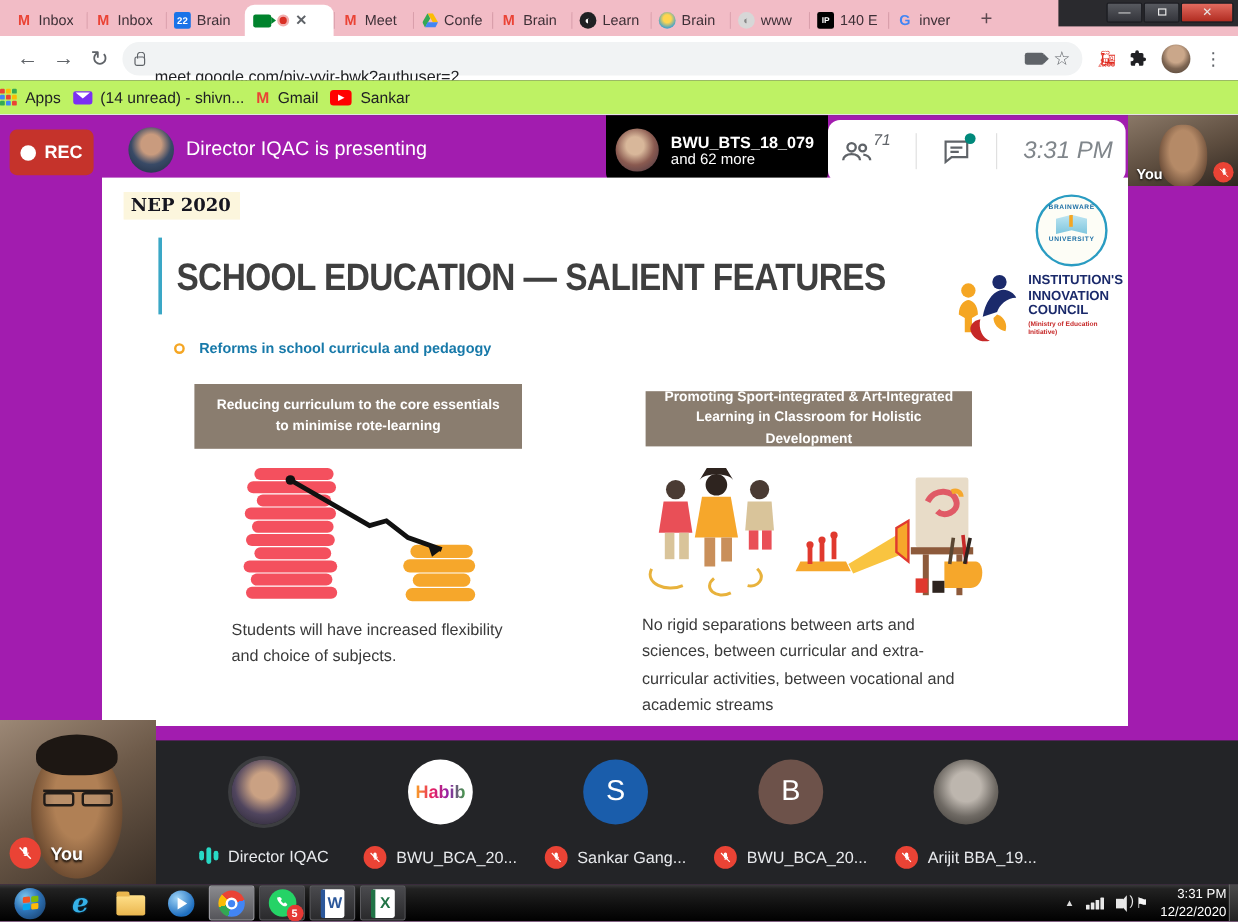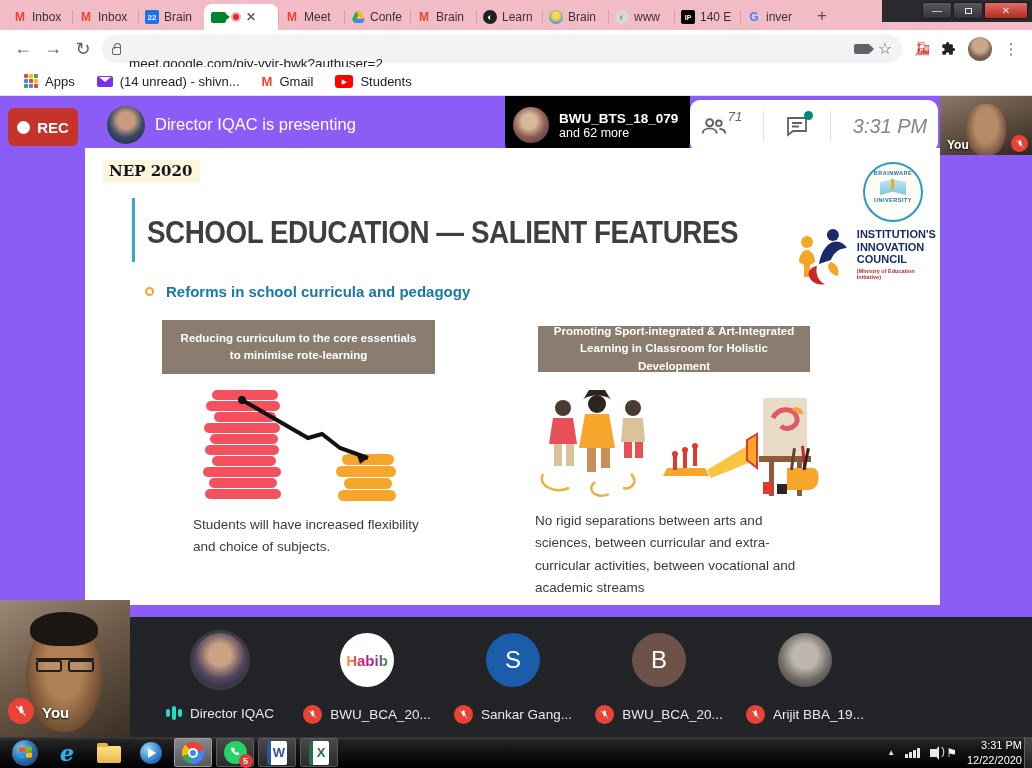--- a/index.html
+++ b/index.html
@@ -41,31 +41,31 @@
   .url { font-size:13.5px; color:#202124; flex:1;margin-top:29px; }
   .cam-ic { width:16px; height:10px; background:#5f6368; border-radius:2px; position:relative; }
   .cam-ic::after { content:""; position:absolute; right:-4px; top:1px; border-left:4px solid #5f6368; border-top:4px solid transparent; border-bottom:4px solid transparent; }
   .star { color:#5f6368; font-size:16px; }
   .ext-train { color:#e02b20; font-size:13px; margin-left:12px; }
   .ext-puzzle { color:#202124; font-size:14px; margin-left:10px; }
   .nav-avatar { width:24px; height:24px; border-radius:50%; margin-left:12px; background:radial-gradient(circle at 50% 35%, #caa78a 35%, #7d6552 60%, #4f4238 100%); }
   .menu-dots { color:#5f6368; font-size:15px; margin-left:12px; letter-spacing:0; }
 
   
-  .bookmarksbar { position:absolute; top:67px; left:0; width:1032px; height:29px; background:#ffffff; border-bottom:1px solid #e3e3e3; display:flex; align-items:center; gap:22px; padding:0 24px; font-size:13px; color:#202124; }
+  .bookmarksbar { position:absolute; top:67px; left:0; width:1032px; height:29px; background:#bef264; border-bottom:1px solid #e3e3e3; display:flex; align-items:center; gap:10px; padding:0 0; font-size:13px; color:#202124; }
   .bm { display:flex; align-items:center; gap:7px; }
   .apps-grid { display:grid; grid-template-columns:repeat(3,4px); grid-gap:1px; }
   .apps-grid i { width:4px; height:4px; border-radius:1px; }
   .envelope { width:16px; height:11px; background:#7b2ff2; border-radius:2px; position:relative; }
   .envelope::after { content:""; position:absolute; left:2px; top:1px; border-left:6px solid transparent; border-right:6px solid transparent; border-top:5px solid #fff; }
   .gm-m { color:#ea4335; font-weight:bold; font-size:13px; }
   .yt { width:18px; height:13px; background:#f00; border-radius:3px; color:#fff; font-size:7px; text-align:center; line-height:13px; }
 
   
-  .meet { position:absolute; top:96px; left:0; width:1032px; height:641px; background:#8b5cf6; }
+  .meet { position:absolute; top:96px; left:0; width:1032px; height:641px; background:#a21caf; }
   .rec-btn { position:absolute; left:8px; top:12px; width:70px; height:38px; background:#c5332b; border-radius:6px; display:flex; align-items:center; justify-content:center; gap:7px; color:#fff; font-weight:bold; font-size:15px; }
   .rec-btn .dot { width:13px; height:13px; background:#fff; border-radius:50%; }
   .presenter-avatar { position:absolute; left:107px; top:10px; width:38px; height:38px; border-radius:50%; background:radial-gradient(circle at 50% 38%, #c99b7e 28%, #394a66 55%, #1d2a3f 100%); }
   .presenting-text { position:absolute; left:155px; top:19px; color:#fff; font-size:16.5px; }
   .pinned-pill { position:absolute; left:505px; top:0; width:185px; height:58px; background:#000; border-radius:0 0 10px 10px; display:flex; align-items:center; gap:10px; padding:0 8px; }
   .pinned-avatar { width:36px; height:36px; border-radius:50%; background:radial-gradient(circle at 45% 40%, #d8b79a 25%, #8a5a50 55%, #3c3040 100%); }
   .pinned-l1 { color:#fff; font-size:13.5px; font-weight:bold; }
   .pinned-l2 { color:#fff; font-size:12.5px; }
   .controls-pill { position:absolute; left:690px; top:4px; width:248px; height:52px; background:#fff; border-radius:10px; display:flex; align-items:center; justify-content:space-around;font-style:italic; }
   .cp-sep { width:1px; height:30px; background:#e0e0e0; }
@@ -90,21 +90,21 @@
   .uni-logo .arc-top { font-size:5.5px; font-weight:bold; color:#1d6fa5; margin-top:6px; letter-spacing:0.5px; }
   .uni-book { width:26px; height:16px; margin:3px auto 2px; background:linear-gradient(#bfe6f2,#7fc6de); clip-path:polygon(0 20%,50% 0,100% 20%,100% 100%,50% 80%,0 100%); position:relative; }
   .uni-book::after { content:""; position:absolute; left:11px; top:-4px; width:3px; height:14px; background:#f5a623; }
   .uni-logo .arc-bottom { font-size:5.5px; font-weight:bold; color:#1d6fa5; letter-spacing:0.5px; }
   .iic-logo { position:absolute; left:712px; top:80px; display:flex; gap:8px; }
   .iic-text { line-height:1.15; }
   .iic-line { font-size:11px; font-weight:bold; color:#1b2a6b; }
   .iic-sub { font-size:5.5px; font-weight:bold; color:#c62828; margin-top:2px; }
   .subtitle-row { position:absolute; left:60px; top:135px; display:flex; align-items:center; gap:12px; }
   .bullet-ring { width:9px; height:9px; border:2.5px solid #f5a623; border-radius:50%; }
-  .subtitle-text { font-size:15px; font-weight:bold; color:#1779a9; }
+  .subtitle-text { font-size:12px; font-weight:bold; color:#1779a9; }
   .taupe-box { position:absolute; background:#8a7d6f; color:#fff; font-weight:bold; font-size:11.5px; text-align:center; display:flex; align-items:center; justify-content:center; padding:6px 14px; line-height:1.5; }
   .box-left { left:77px; top:172px; width:273px; height:54px; }
   .box-right { left:453px; top:178px; width:272px; height:46px; }
   .illus { position:absolute; }
   .illus-left { left:105px; top:238px; }
   .illus-right { left:450px; top:242px; }
   .caption { position:absolute; font-size:13.5px; color:#3a3a3a; line-height:1.65; }
   .caption-left { left:108px; top:366px; width:235px; }
   .caption-right { left:450px; top:362px; width:268px; }
 
@@ -277,21 +277,21 @@
     <div class="bm">
       <span class="envelope"></span>
       <span>(14 unread) - shivn...</span>
     </div>
     <div class="bm">
       <span class="gm-m">M</span>
       <span>Gmail</span>
     </div>
     <div class="bm">
       <span class="yt">▶</span>
-      <span>Students</span>
+      <span>Sankar</span>
     </div>
   </div>
 
   <div class="meet">
 
     <div class="rec-btn">
         <span class="dot"></span>
         <span>REC</span>
       </div>
     <div class="presenter-avatar"></div>

